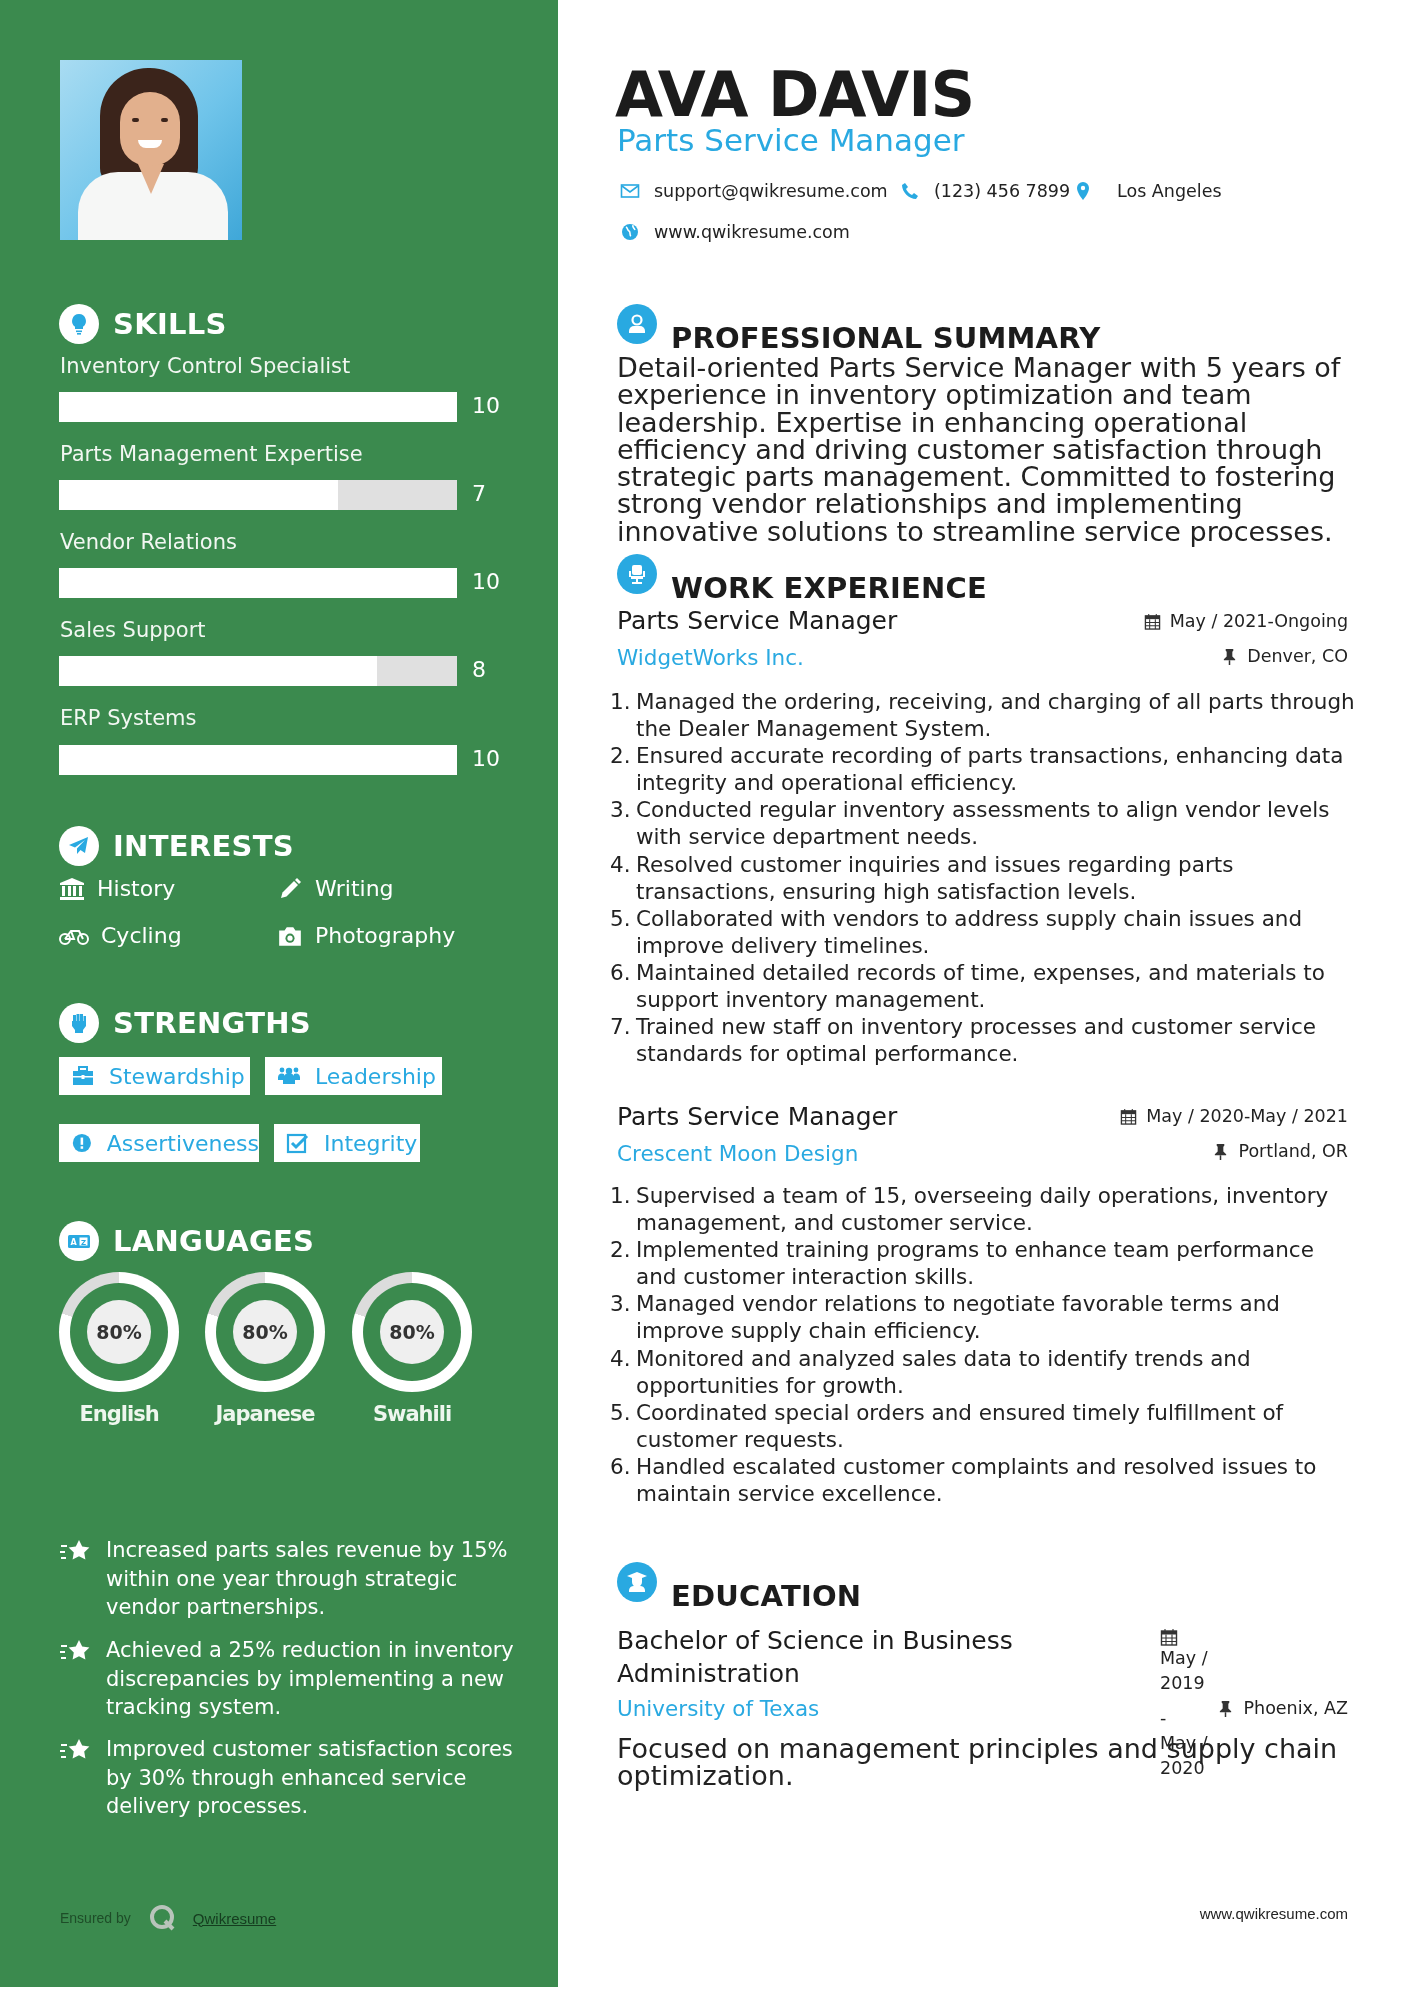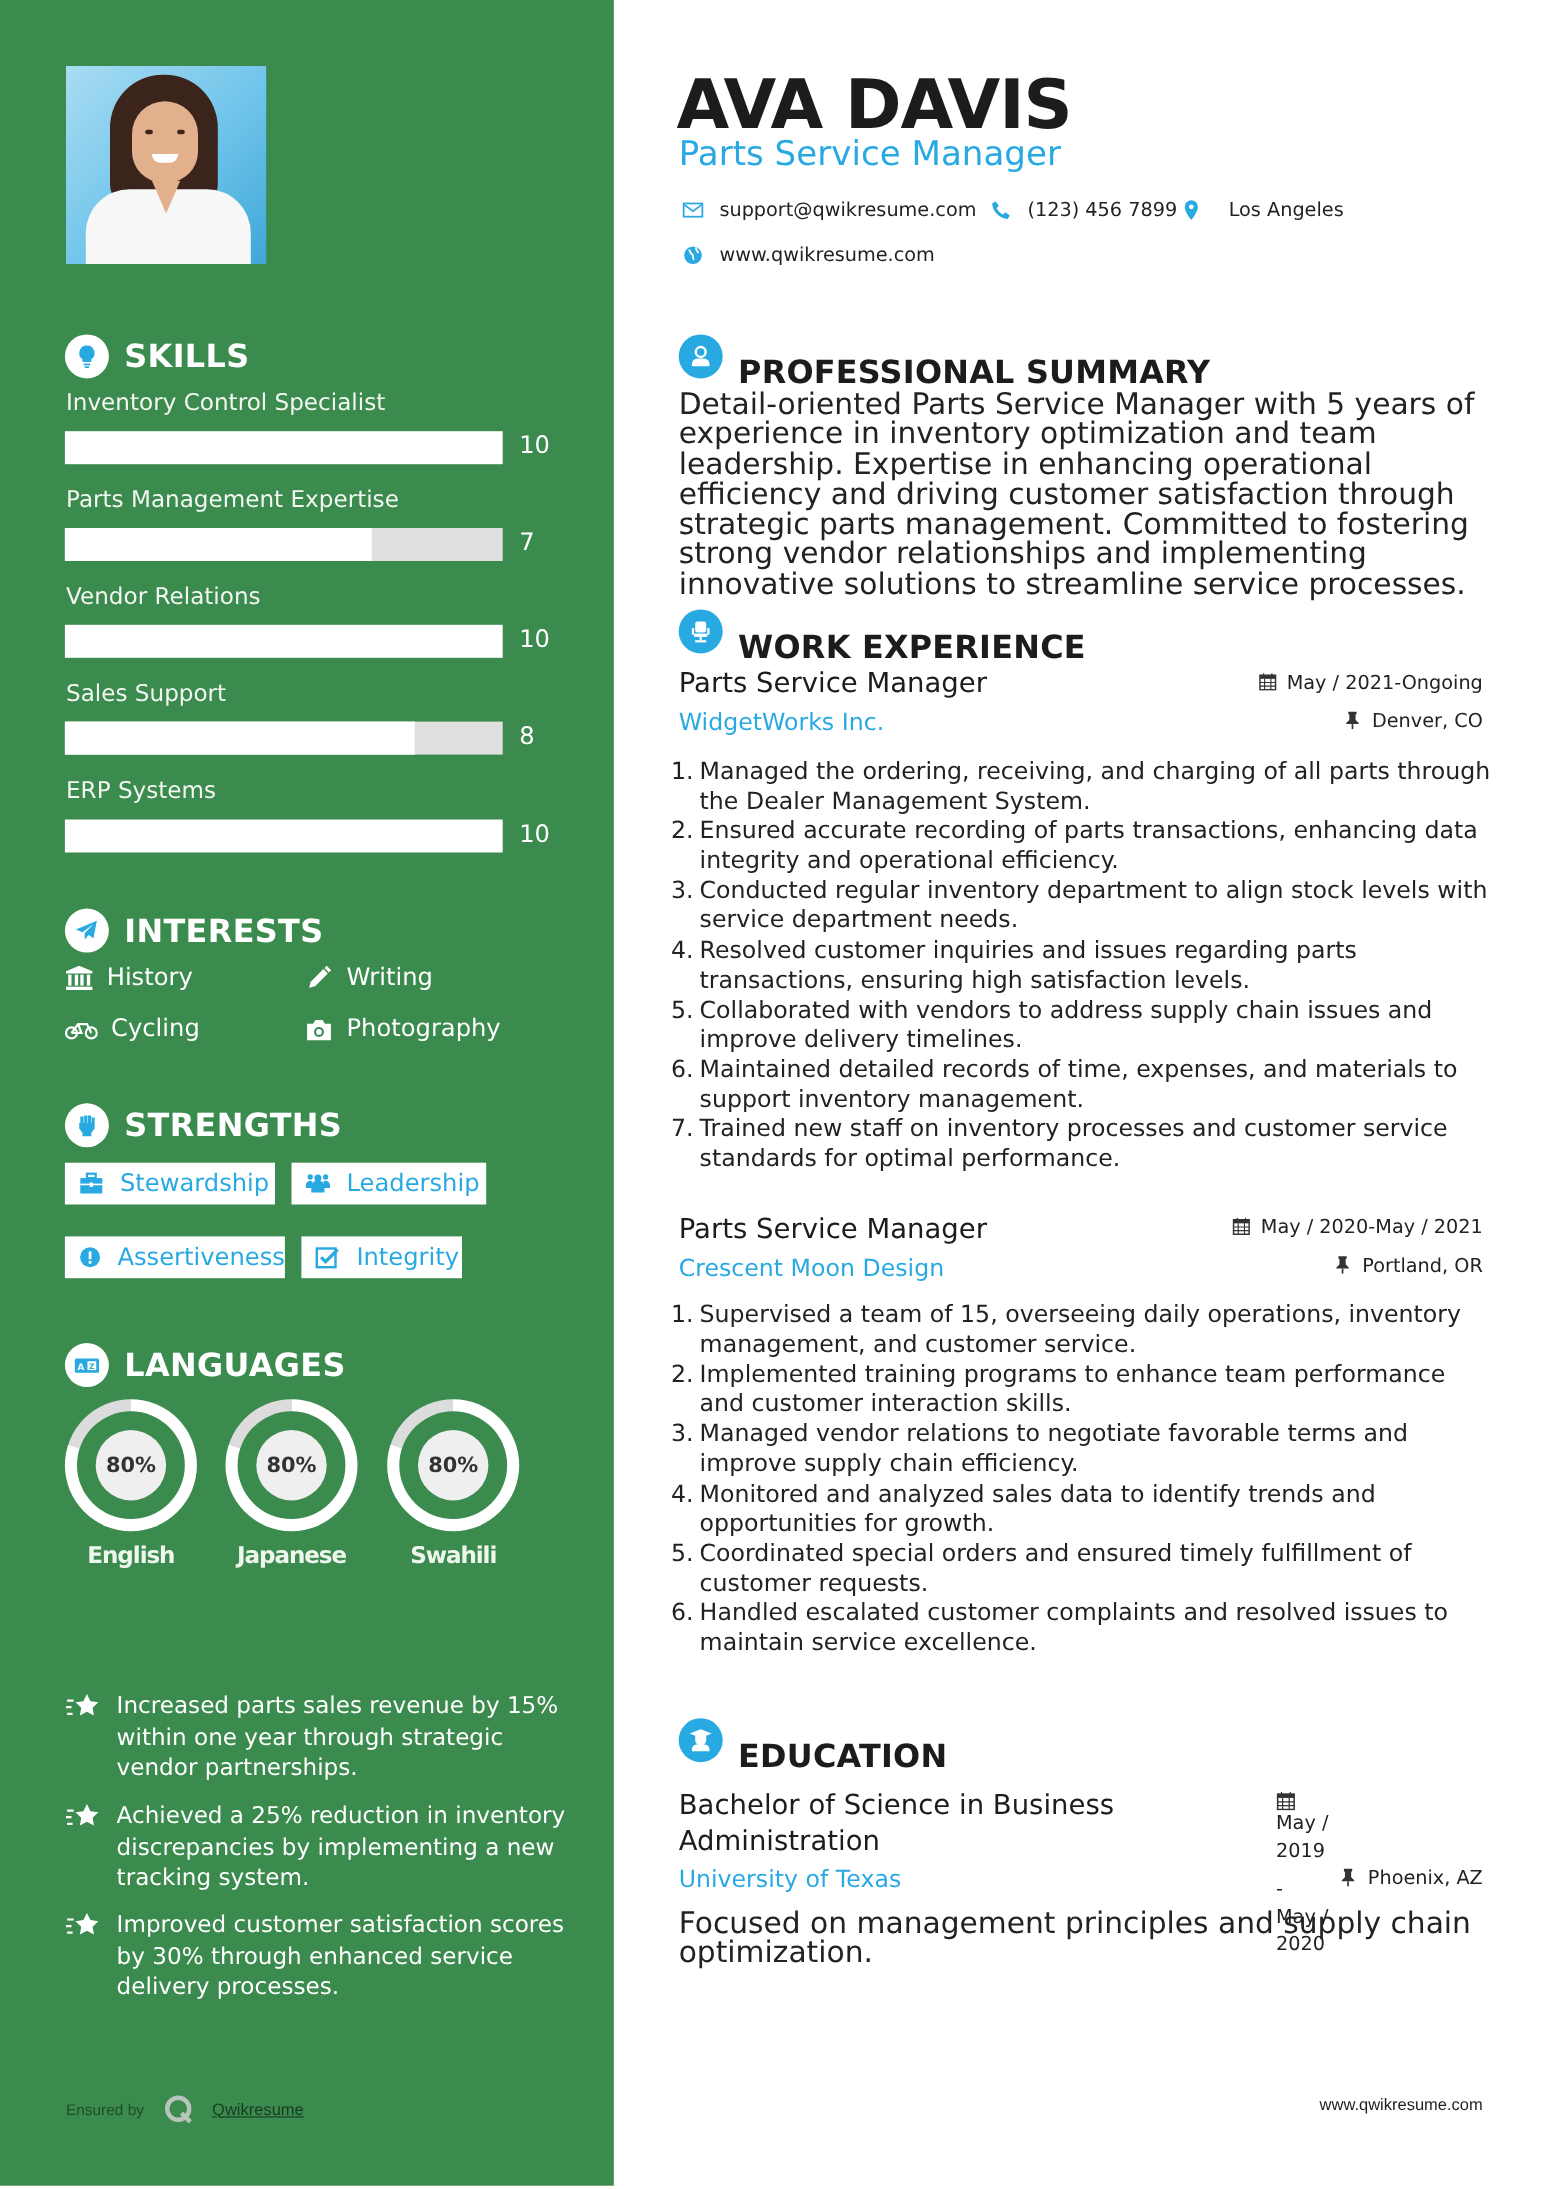--- a/index.html
+++ b/index.html
@@ -56,21 +56,21 @@
   .contact svg { width: 20px; height: 20px; margin-right: 14px; }
 
   .m-head { position: absolute; left: 617px; display: flex; align-items: center; height: 40px; }
   .m-head .ic { width: 40px; height: 40px; border-radius: 50%; background: #29a9e1; display: flex; align-items: center; justify-content: center; margin-right: 14px; }
   .m-head .ic svg { width: 24px; height: 24px; }
   .m-head .t { font-weight: bold; font-size: 29px; color: #1c1c1c; letter-spacing: 0.2px; margin-top: 28px; }
 
   .para { position: absolute; left: 617px; width: 740px; font-size: 27px; line-height: 27.3px; color: #222; }
   .job-title { position: absolute; left: 617px; font-size: 25px; color: #1c1c1c; }
   .company { position: absolute; left: 617px; font-size: 21.5px; color: #29a9e1; }
-  .meta { position: absolute; right: 59px; display: flex; align-items: flex-start; font-size: 17.5px; color: #222; }
+  .meta { position: absolute; right: 59px; display: flex; align-items: center; font-size: 17.5px; color: #222; }
   .meta svg { width: 17px; height: 17px; margin-right: 9px; }
   .duties { position: absolute; left: 610px; width: 750px; list-style: none; counter-reset: d; }
   .duties li { position: relative; padding-left: 26px; font-size: 21.5px; line-height: 27.1px; color: #222; counter-increment: d; }
   .duties li::before { content: counter(d) "."; position: absolute; left: 0; }
 
   .edu-dates { position: absolute; left: 1160px; top: 1614px; display: flex; font-size: 17.5px; color: #222; line-height: 25px; flex-direction: column; }
   .edu-dates svg { width: 18px; height: 18px; margin-top: 14px; margin-right: 10px; }
   .edu-dates .col { width: 72px; }
   .edu-dates .dash { width: 10px; padding-top: 10px; }
 
@@ -351,21 +351,21 @@
   <svg viewBox="0 0 18 18">
       <path d="M5 1h8v2l-1 1v5l3 3v1H3v-1l3-3V4L5 3z" fill="#333"></path>
       <rect x="8.2" y="13" width="1.6" height="5" fill="#333"></rect>
     </svg>
   <span>Denver, CO</span>
 </div>
 
 <ol class="duties" style="top:688px">
   <li>Managed the ordering, receiving, and charging of all parts through the Dealer Management System.</li>
   <li>Ensured accurate recording of parts transactions, enhancing data integrity and operational efficiency.</li>
-  <li>Conducted regular inventory department to align stock levels with service department needs.</li>
+  <li>Conducted regular inventory assessments to align vendor levels with service department needs.</li>
   <li>Resolved customer inquiries and issues regarding parts transactions, ensuring high satisfaction levels.</li>
   <li>Collaborated with vendors to address supply chain issues and improve delivery timelines.</li>
   <li>Maintained detailed records of time, expenses, and materials to support inventory management.</li>
   <li>Trained new staff on inventory processes and customer service standards for optimal performance.</li>
 </ol>
 
 <div class="job-title" style="top:1102px">Parts Service Manager</div>
 <div class="meta" style="top:1106px">
   <svg viewBox="0 0 18 18">
       <rect x="1.5" y="3" width="15" height="14" fill="none" stroke="#333" stroke-width="1.4"></rect>

